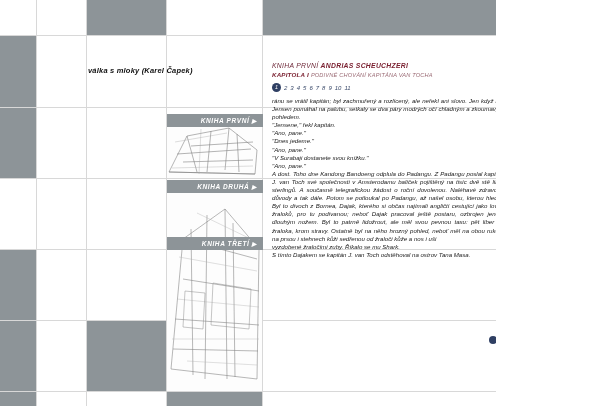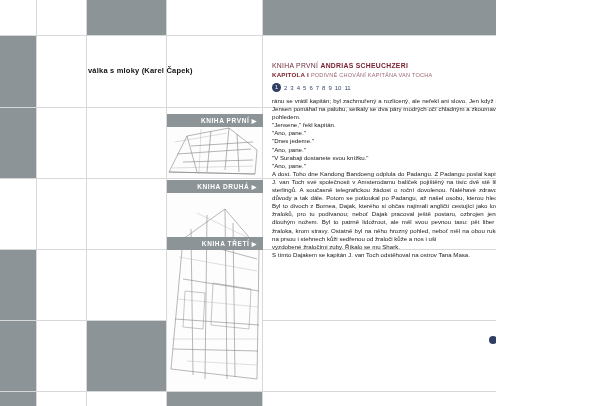--- a/index.html
+++ b/index.html
@@ -12,20 +12,21 @@
     height: 406px;
     overflow: hidden;
     font-family: "Liberation Sans", sans-serif;
   }
   #page {
     position: relative;
     width: 496px;
     height: 406px;
     background: #ffffff;
     overflow: hidden;
+    font-style: italic;
   }
 
   
   .grid-cell {
     position: absolute;
     background: #8d9498;
   }
   .grid-line {
     position: absolute;
     background: #d8d8d8;

